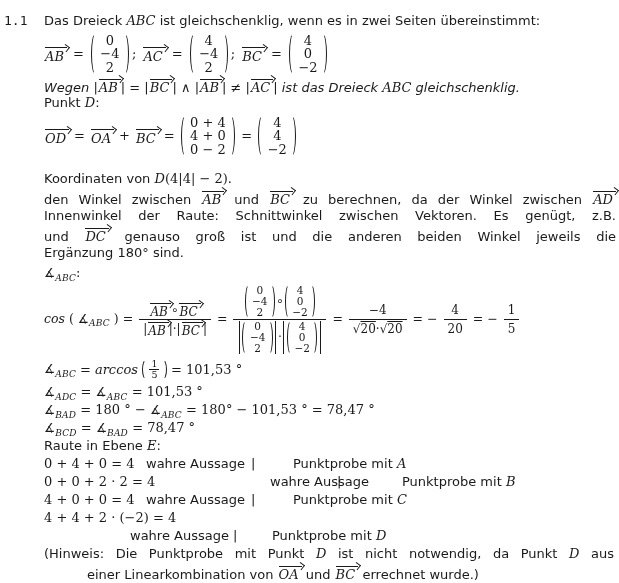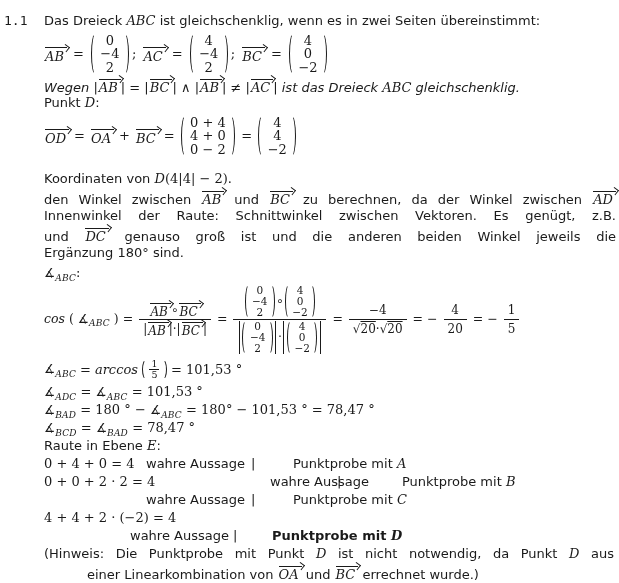--- a/index.html
+++ b/index.html
@@ -284,29 +284,30 @@
   <span class="pbar" style="left:251px;">|</span>
   <span class="ppp" style="left:293px;"><span>Punktprobe mit </span><span class="mi">A</span></span>
 </div>
 <div class="prow">
   <span class="peq mt">0 + 0 + 2 · 2 = 4</span>
   <span class="pwa" style="left:270px;">wahre Aussage</span>
   <span class="pbar" style="left:337px;">|</span>
   <span class="ppp" style="left:402px;"><span>Punktprobe mit </span><span class="mi">B</span></span>
 </div>
 <div class="prow">
+  <span class="peq mt">4 + 0 + 0 = 4</span>
   <span class="pwa" style="left:146px;">wahre Aussage</span>
   <span class="pbar" style="left:251px;">|</span>
   <span class="ppp" style="left:293px;"><span>Punktprobe mit </span><span class="mi">C</span></span>
 </div>
 <div class="prow">
   <span class="peq mt">4 + 4 + 2 · (−2) = 4</span>
 </div>
 <div class="prow">
   <span class="pwa" style="left:130px;">wahre Aussage</span>
   <span class="pbar" style="left:233px;">|</span>
-  <span class="ppp" style="left:272px;font-weight:bold;"><span>Punktprobe mit </span><span class="mi">D</span></span>
+  <span class="ppp" style="left:272px;"><span>Punktprobe mit </span><span class="mi">D</span></span>
 </div>
 
 <div class="ln hjust"><span>(Hinweis: Die Punktprobe mit Punkt&nbsp;</span><span class="mi">D</span><span> ist nicht notwendig, da Punkt </span><span class="mi">D</span><span> aus</span></div>
 <div class="h2line"><span>einer Linearkombination von </span><span class="vec">OA</span><span> und </span><span class="vec">BC</span><span> errechnet wurde.)</span></div>
 
 <div class="fazit it"><span>Die Raute liegt in der Ebene </span><span class="mi">E</span><span>.</span></div>
 
 </body></html>

